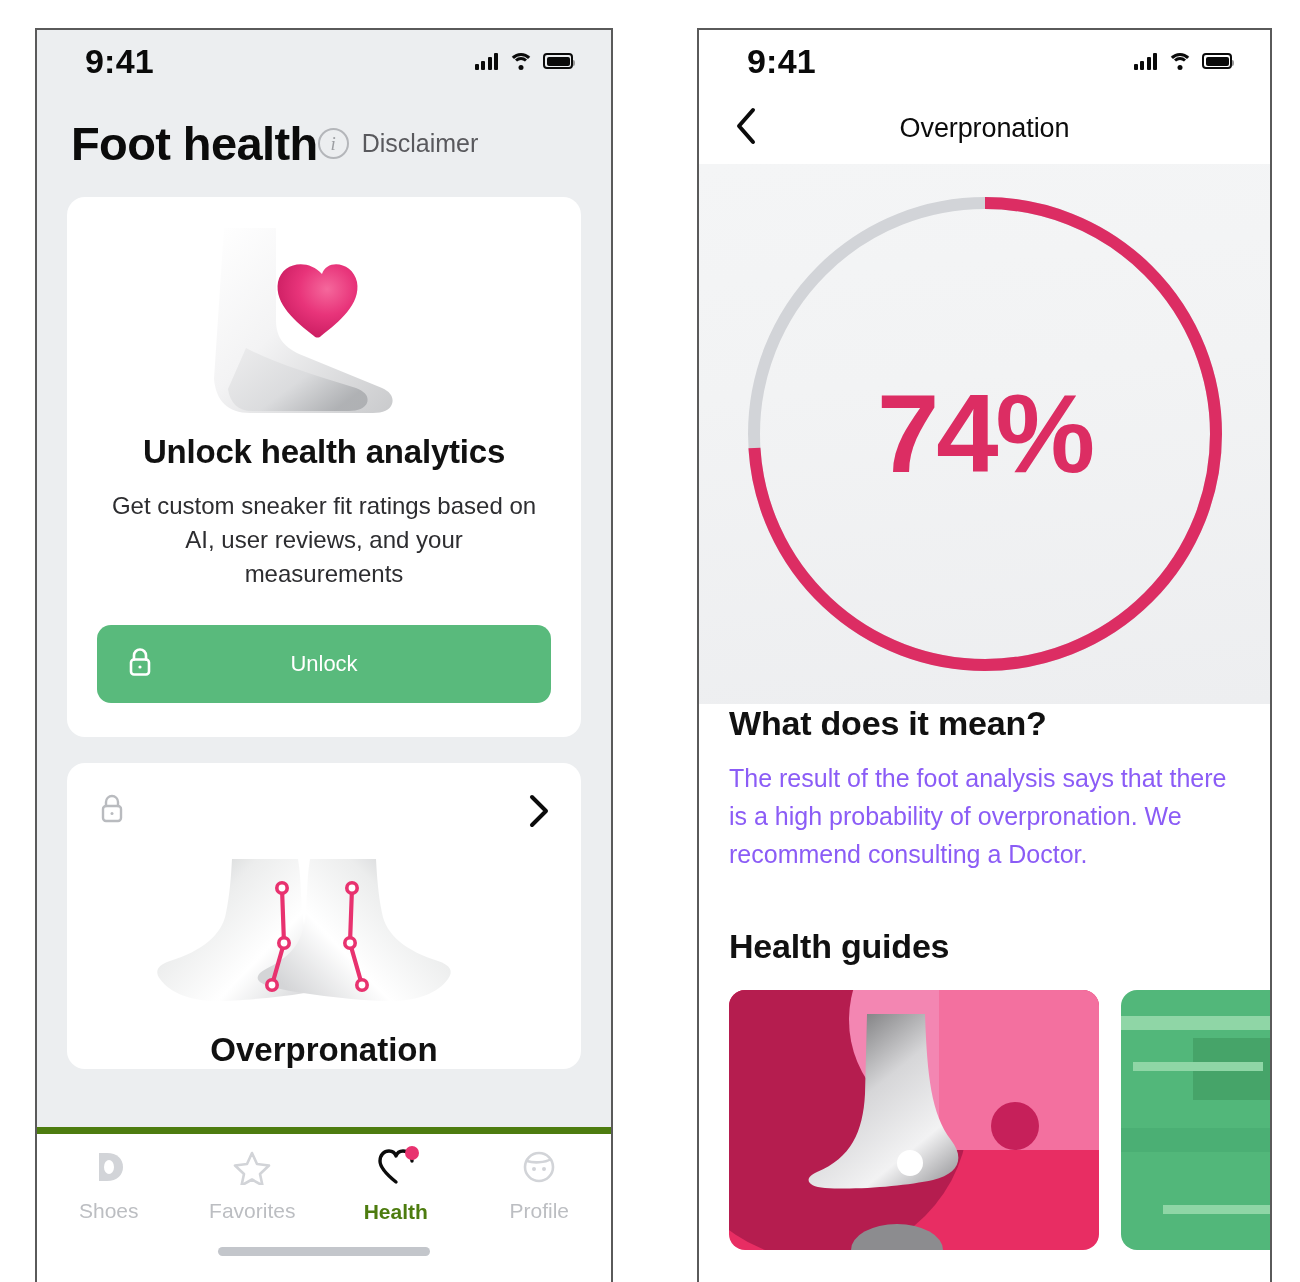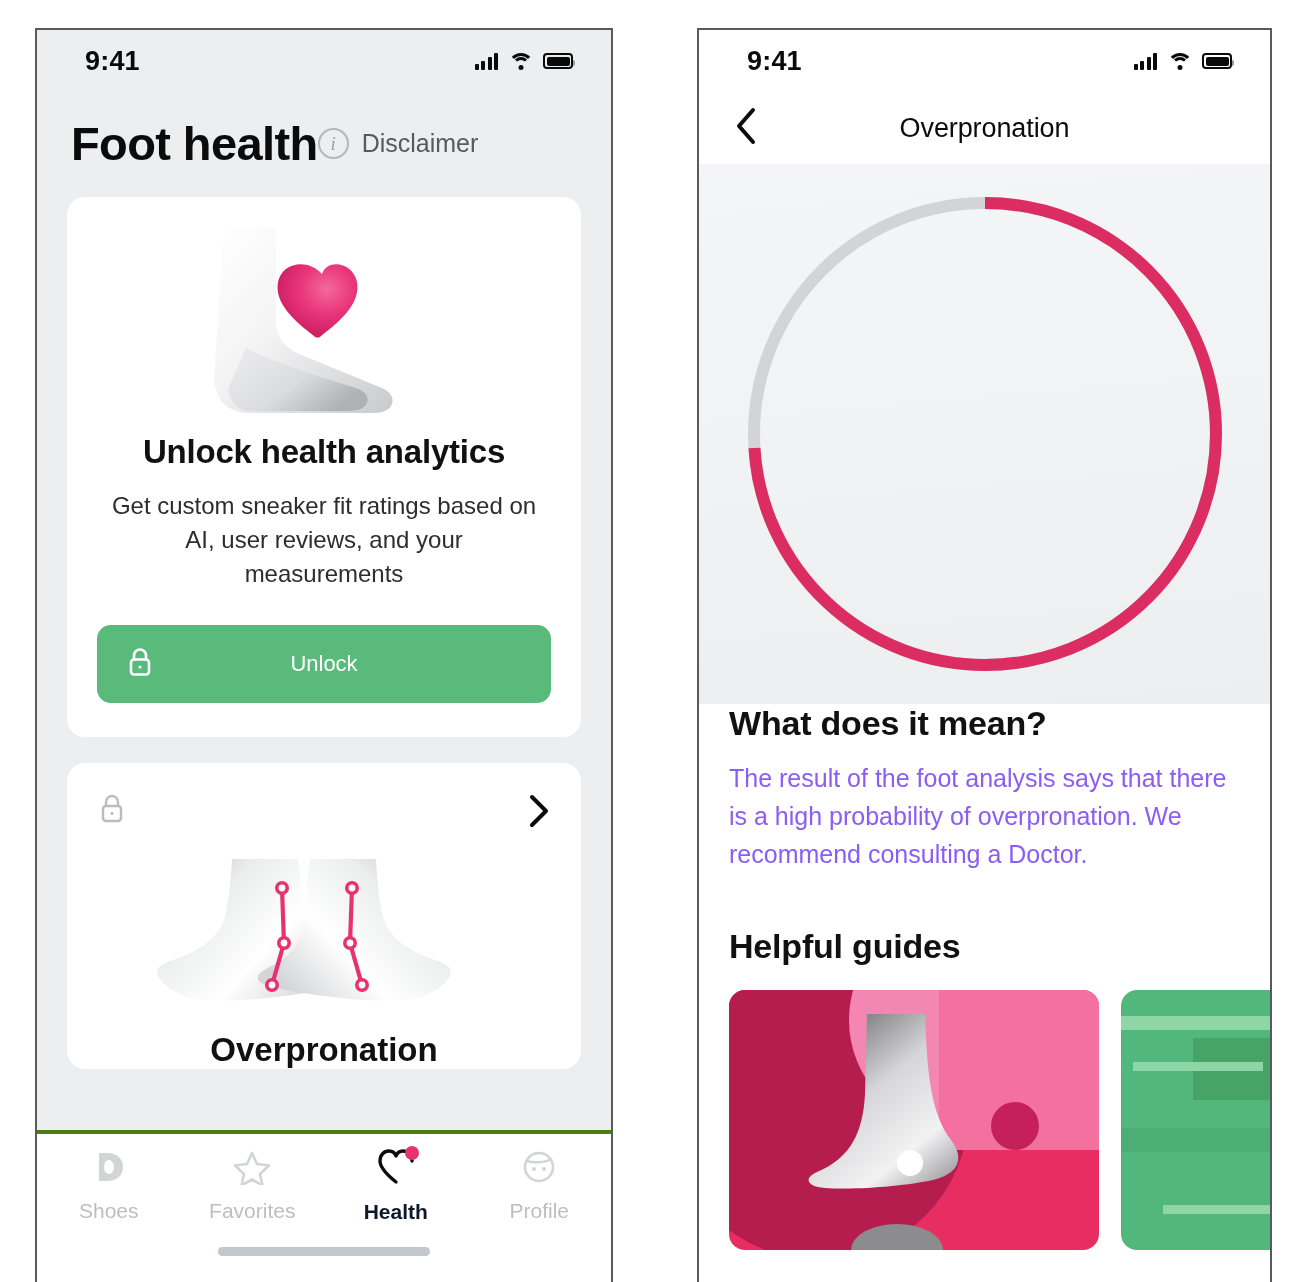--- a/index.html
+++ b/index.html
@@ -32,21 +32,21 @@
 
   
   .statusbar{
     position:relative;
     height:62px;
     display:flex;align-items:center;justify-content:space-between;
     padding:0 38px 0 48px;
     box-sizing:border-box;
   }
   .status-time{
-    font-size:27px;font-weight:bold;color:#0a0a0a;letter-spacing:.2px;
+    font-size:34px;font-weight:bold;color:#0a0a0a;letter-spacing:.2px;
   }
   .status-icons{display:flex;align-items:center;gap:11px;}
   .sig{display:flex;align-items:flex-end;gap:2.5px;height:17px;}
   .sig i{display:block;width:4px;background:#0a0a0a;border-radius:1px;}
   .sig i:nth-child(1){height:6px;}
   .sig i:nth-child(2){height:9px;}
   .sig i:nth-child(3){height:13px;}
   .sig i:nth-child(4){height:17px;}
   .wifi{position:relative;width:23px;height:17px;}
   .wifi b{
@@ -110,29 +110,29 @@
   .card-b-top{display:flex;align-items:center;justify-content:space-between;height:44px;}
   .chev-r{font-size:0;}
   .feet{height:180px;display:flex;align-items:center;justify-content:center;margin-top:10px;}
   .card-b-title{
     text-align:center;font-size:33px;font-weight:bold;color:#111;margin-top:8px;
   }
 
   
   .tabbar{
     position:absolute;left:0;right:0;bottom:0;height:148px;background:#fff;
-    border-top:4px solid #4d7c0f;
+    border-top:7px solid #4d7c0f;
   }
   .tabs{display:flex;height:104px;}
   .tab{
     flex:1;display:flex;flex-direction:column;align-items:center;justify-content:center;
     gap:10px;cursor:pointer;position:relative;
   }
   .tab-label{font-size:21px;color:#bcbec2;}
-  .tab.active .tab-label{color:#0f172a;font-weight:bold;}
+  .tab.active .tab-label{color:#4d7c0f;font-weight:bold;}
   .home-ind{
     position:absolute;bottom:26px;left:50%;transform:translateX(-50%);
     width:212px;height:9px;border-radius:5px;background:#c3c6cb;
   }
 
   
   .r-nav{
     height:72px;display:flex;align-items:center;justify-content:center;position:relative;
     padding:0 34px;
   }
@@ -382,27 +382,28 @@
     <span class="r-navtitle">Overpronation</span>
   </div>
 
   <div class="ring-wrap">
     <svg width="490" height="490" viewBox="0 0 490 490">
 
       <circle cx="245" cy="245" r="231" fill="none" stroke="#D2D4D8" stroke-width="12"></circle>
 
       <circle id="gauge-arc" cx="245" cy="245" r="231" fill="none" stroke="#DC2D63" stroke-width="12" stroke-linecap="butt" transform="rotate(-90 245 245)" stroke-dasharray="1074.0476964092786 377.368109549206"></circle>
     </svg>
+    <div class="ring-pct">74%</div>
   </div>
 
   <div class="r-body">
     <div class="r-h2">What does it mean?</div>
     <div class="r-p">The result of the foot analysis says that there is a high probability of overpronation. We recommend consulting a Doctor.</div>
 
-    <div class="r-h2 guides">Helpful guides</div>
+    <div class="r-h2 guides">Health guides</div>
 
     <div class="guides-row">
       <div class="guide-card guide-1">
         <div class="g1-c1"></div>
         <div class="g1-c2"></div>
         <div class="g1-c3"></div>
         <div class="g1-foot">
           <svg width="200" height="250" viewBox="0 0 200 250">
             <defs>
               <linearGradient id="gf" x1="0.2" y1="0" x2="0.9" y2="1">

